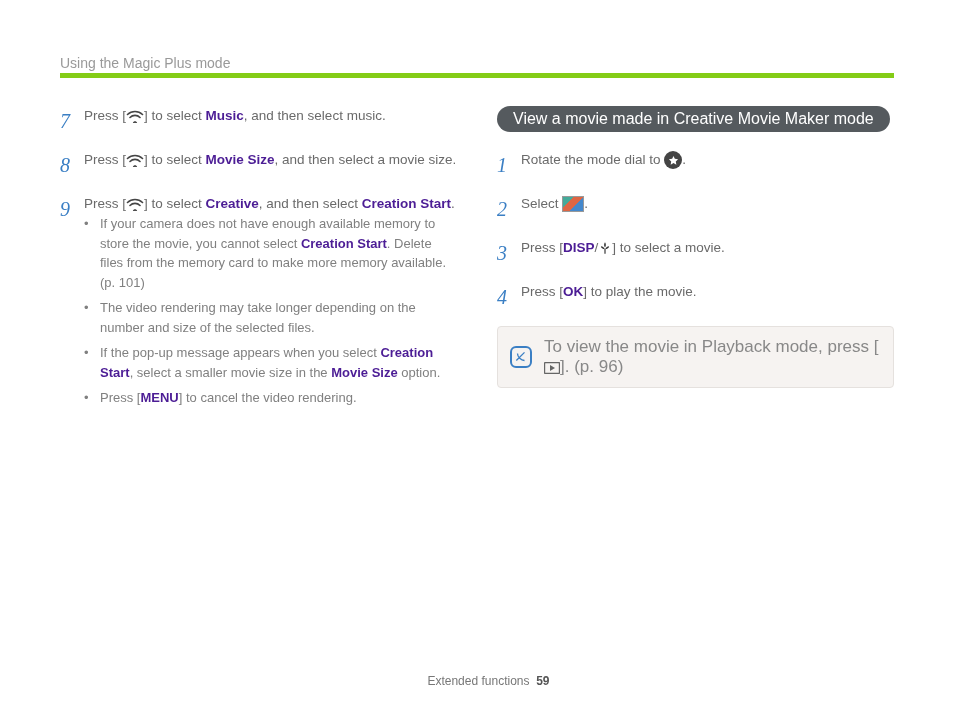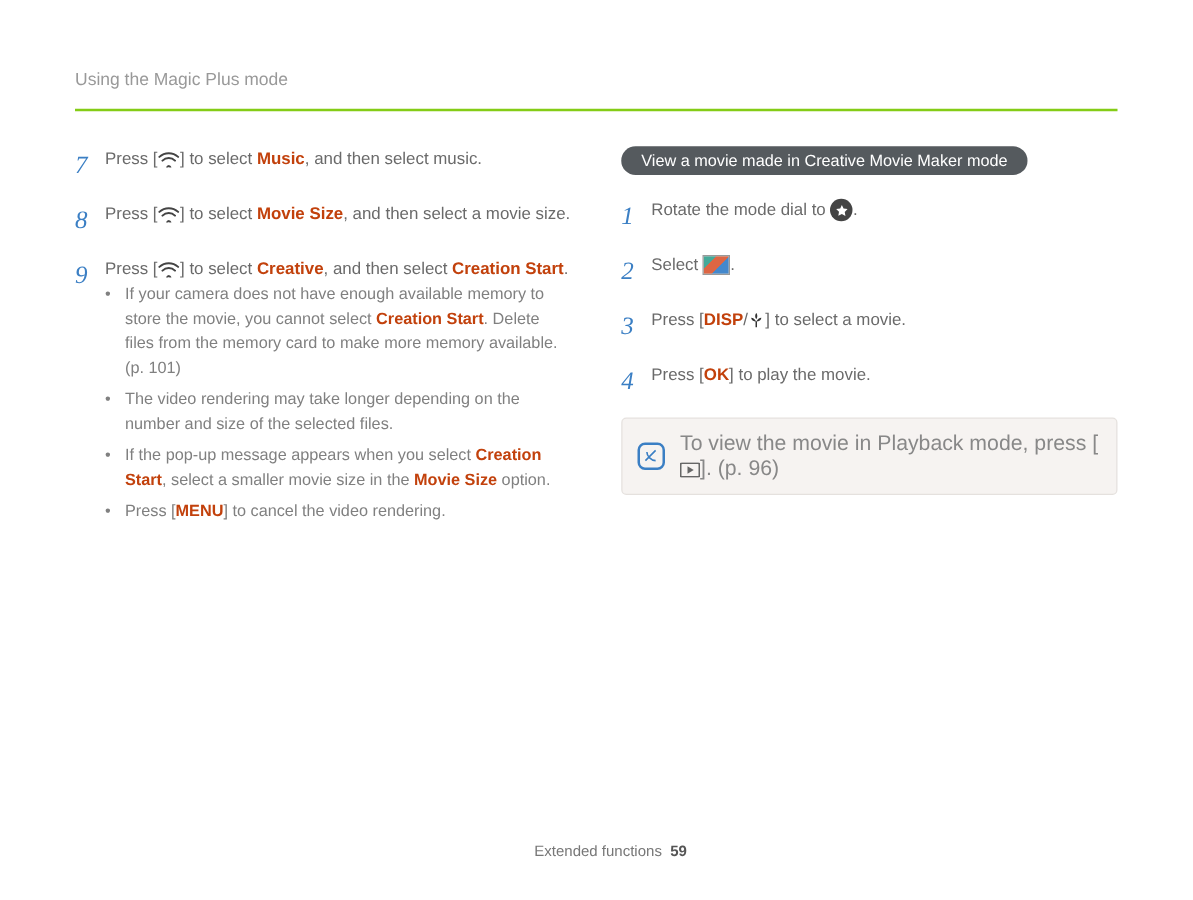--- a/index.html
+++ b/index.html
@@ -9,22 +9,22 @@
     background: #fff;
     font-family: Arial, Helvetica, sans-serif;
     color: #6a6a6a;
     position: relative;
     padding: 55px 60px 0 60px;
   }
   .header {
     font-size: 14px;
     color: #999;
     font-weight: 300;
-    border-bottom: 2px solid #84cc16;
-    padding-bottom: 16px;
+    border-bottom: 5px solid #84cc16;
+    padding-bottom: 2px;
     margin-bottom: 28px;
     font-family: Arial, sans-serif;
   }
   .columns {
     display: flex;
     gap: 40px;
   }
   .col {
     flex: 1;
     min-width: 0;
@@ -38,21 +38,21 @@
   }
   .step-num {
     color: #3b7fc4;
     font-style: italic;
     font-family: "Times New Roman", serif;
     font-size: 20px;
     font-weight: 500;
     min-width: 14px;
   }
   .step-body { flex: 1; }
-  .bold { font-weight: bold; color: #c2410c; }
+  .bold { font-weight: bold; color: #4c1d95; }
   .wifi-icon, .inline-icon {
     display: inline-flex;
     align-items: center;
     vertical-align: middle;
   }
   .inline-svg { display: inline-block; vertical-align: middle; }
   .sublist {
     list-style: none;
     font-size: 13px;
     color: #808080;
@@ -63,21 +63,21 @@
     gap: 8px;
     margin-bottom: 6px;
   }
   .sublist li::before {
     content: "•";
     min-width: 8px;
   }
   .pill {
     background: #555a5e;
     color: #fff;
-    font-size: 13px;
+    font-size: 16px;
     padding: 4px 16px;
     border-radius: 999px;
     display: inline-block;
     margin-bottom: 18px;
   }
   .note-box {
     background: #f6f3f1;
     border: 1px solid #e5e1de;
     border-radius: 4px;
     padding: 10px 12px;

